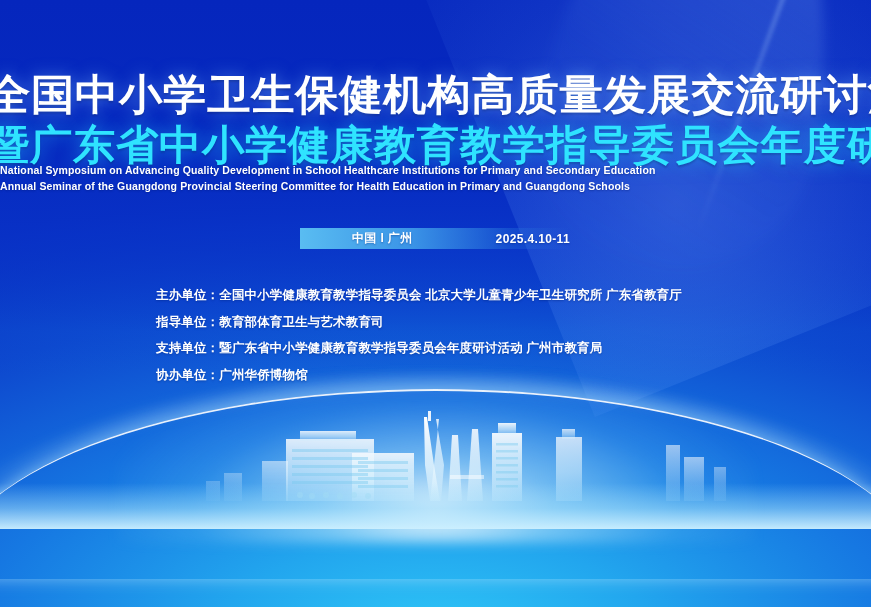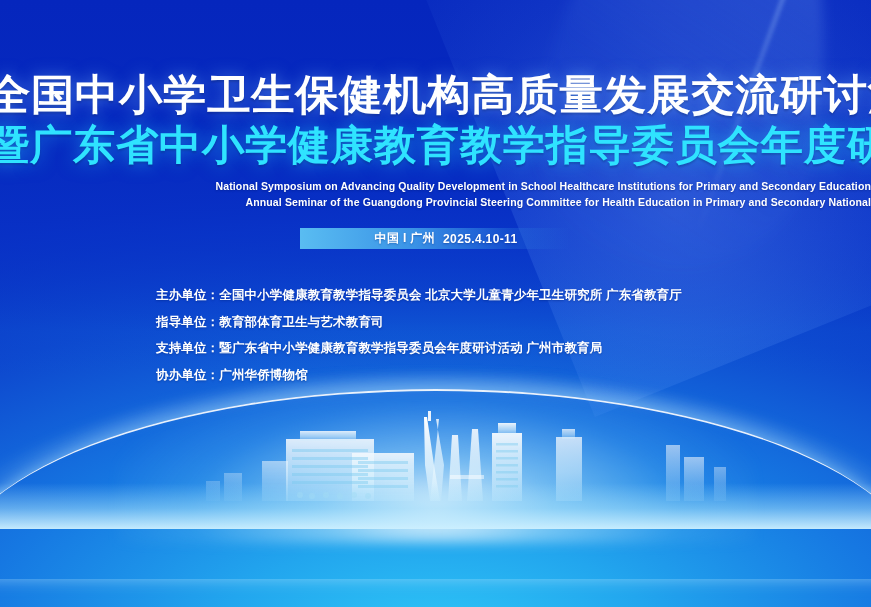--- a/index.html
+++ b/index.html
@@ -118,39 +118,39 @@
   }
   .title-2 {
     font-size:41px;
     color:#2fe3ff;
     margin-top:9px;
     text-shadow:0 0 18px rgba(40,200,255,0.6), 0 2px 2px rgba(0,25,95,0.35);
     transform:scaleX(1.03);
   }
 
   .subtitle-block {
-    position:absolute; left:0; top:178px; width:100%;
-    text-align:right;
+    position:absolute; left:0; top:162px; width:100%;
+    text-align:left;
   }
   .subtitle-line {
     font-size:10.5px;
     font-weight:bold;
     color:#ffffff;
     letter-spacing:0.012em;
     line-height:1.55;
     white-space:nowrap;
     text-shadow:0 1px 2px rgba(0,25,110,0.45);
   }
 
   .badge {
     position:absolute; left:300px; top:228px;
     width:270px; height:21px;
-    display:flex; align-items:center; justify-content:center;
+    display:flex; align-items:center; justify-content:space-between;
     background:linear-gradient(90deg, rgba(96,200,245,0.92) 0%, rgba(70,170,238,0.80) 42%, rgba(45,130,225,0.30) 78%, rgba(30,110,215,0.0) 100%);
-    padding-left:22px;
+    padding-left:52px;
   }
   .badge-text {
     font-size:12px; font-weight:bold; color:#ffffff;
     letter-spacing:0.03em; white-space:nowrap;
     text-shadow:0 1px 2px rgba(0,35,120,0.4);
   }
   .badge-date { margin-left:8px; }
 
   .org-block {
     position:absolute; left:156px; top:289px;
@@ -277,21 +277,21 @@
 
   <div class="content">
 
     <div class="title-block">
       <div class="title-line title-1">全国中小学卫生保健机构高质量发展交流研讨活动</div>
       <div class="title-line title-2">暨广东省中小学健康教育教学指导委员会年度研讨活动</div>
     </div>
 
     <div class="subtitle-block">
       <div class="subtitle-line">National Symposium on Advancing Quality Development in School Healthcare Institutions for Primary and Secondary Education</div>
-      <div class="subtitle-line">Annual Seminar of the Guangdong Provincial Steering Committee for Health Education in Primary and Secondary National</div>
+      <div class="subtitle-line">Annual Seminar of the Guangdong Provincial Steering Committee for Health Education in Primary and Guangdong Schools</div>
     </div>
 
     <div class="badge">
       <span class="badge-text">中国 I 广州</span>
       <span class="badge-text badge-date">2025.4.10-11</span>
     </div>
 
     <div class="org-block">
       <div class="org-line">
         <span class="org-label">主办单位：</span><span class="org-value">全国中小学健康教育教学指导委员会   北京大学儿童青少年卫生研究所   广东省教育厅</span>

